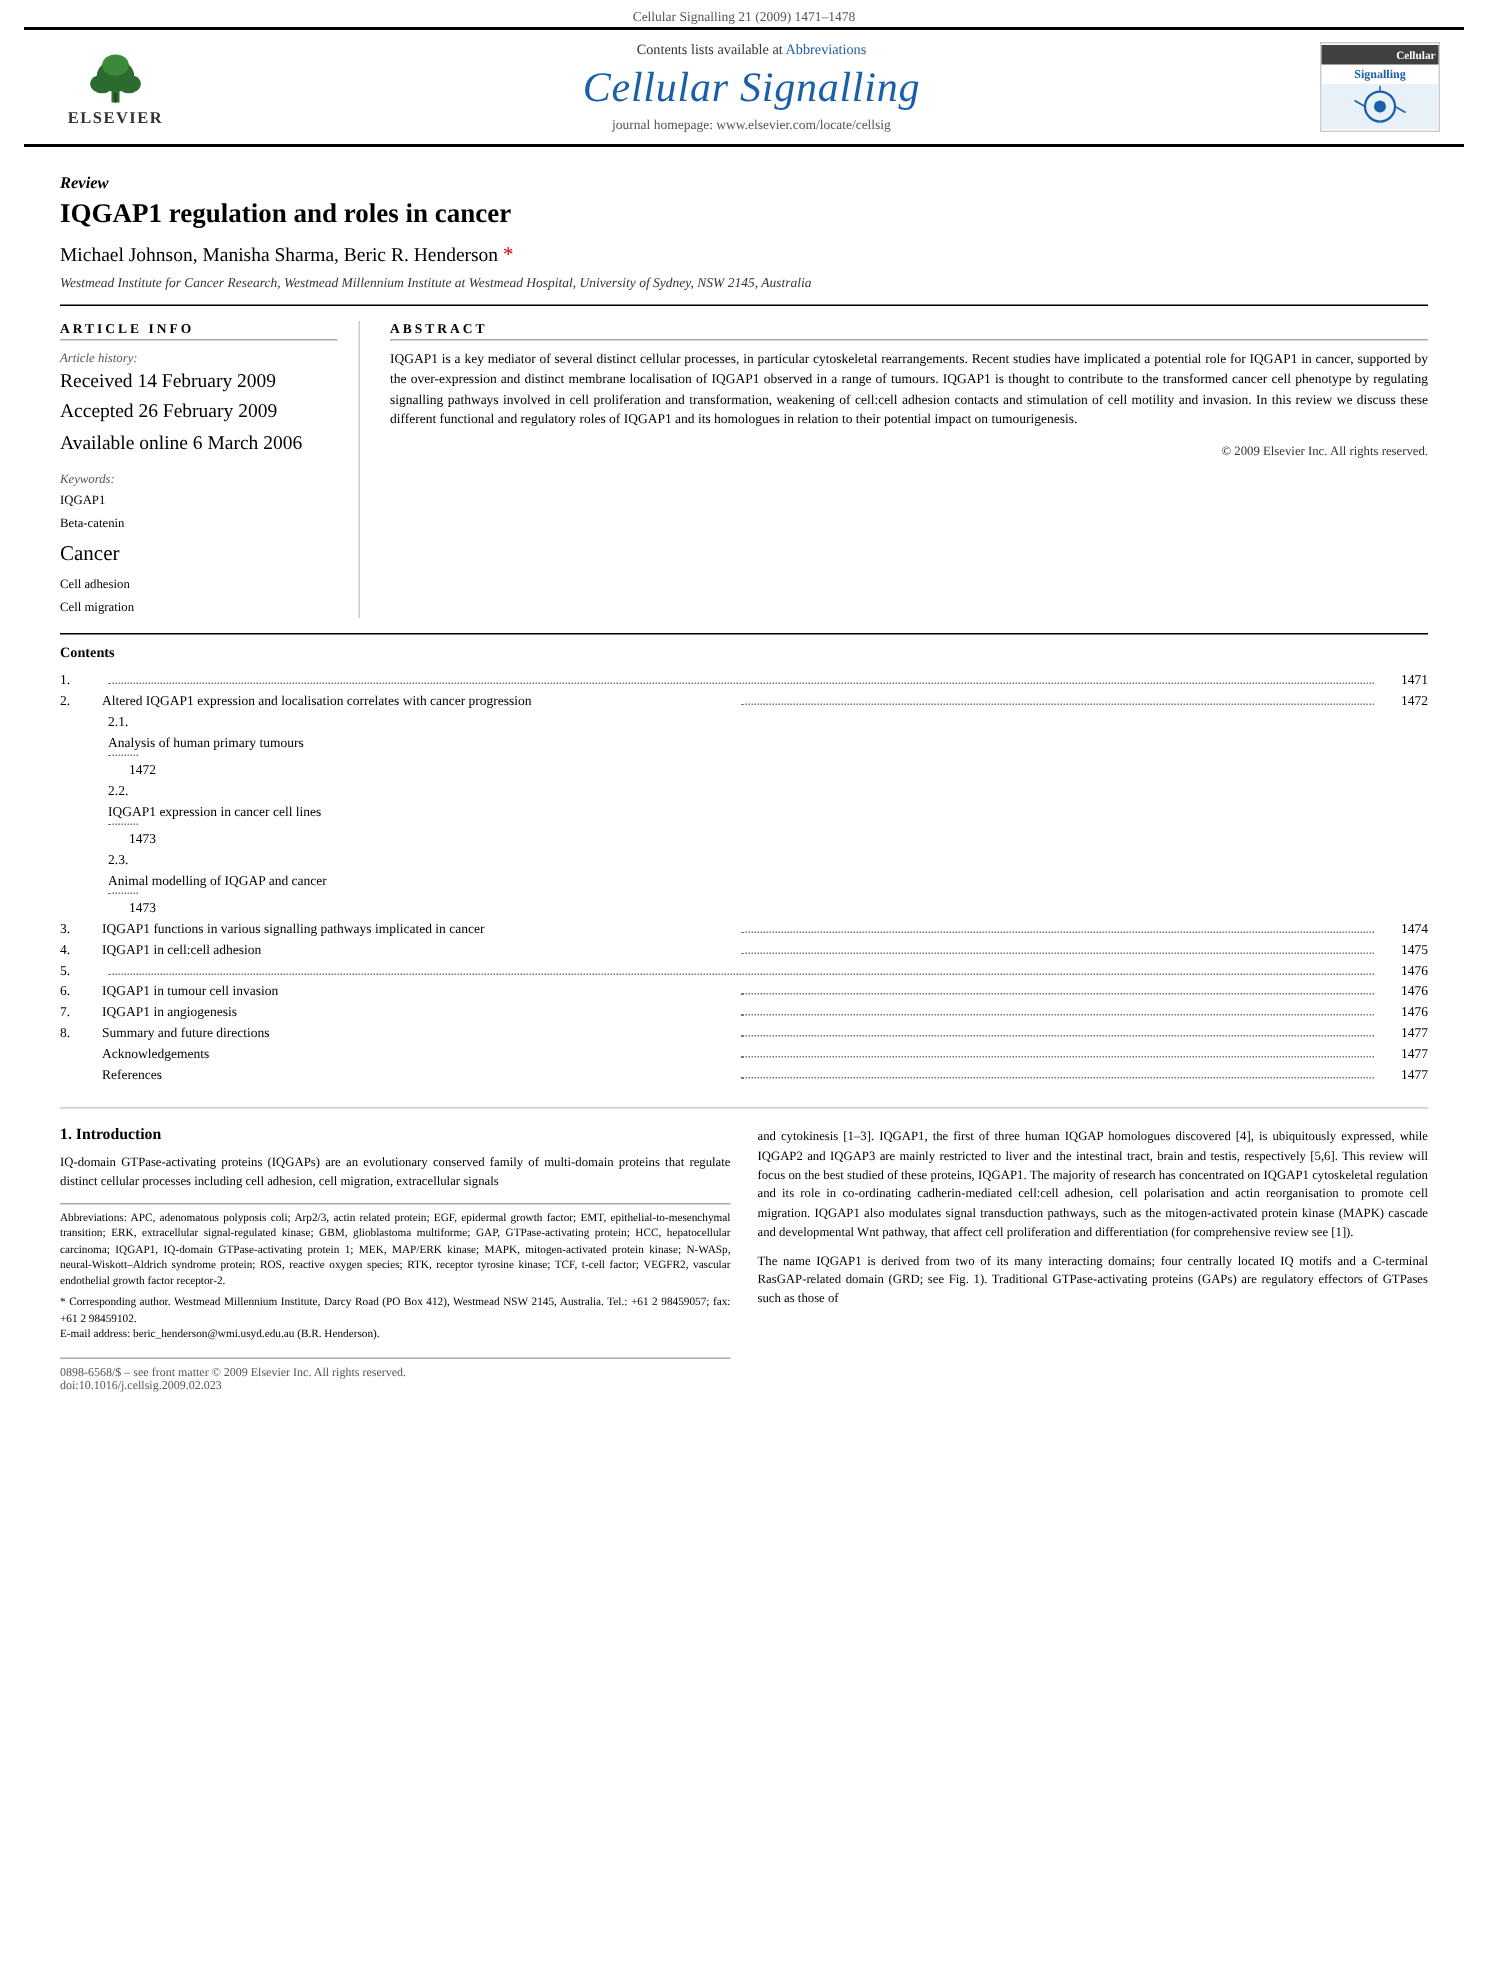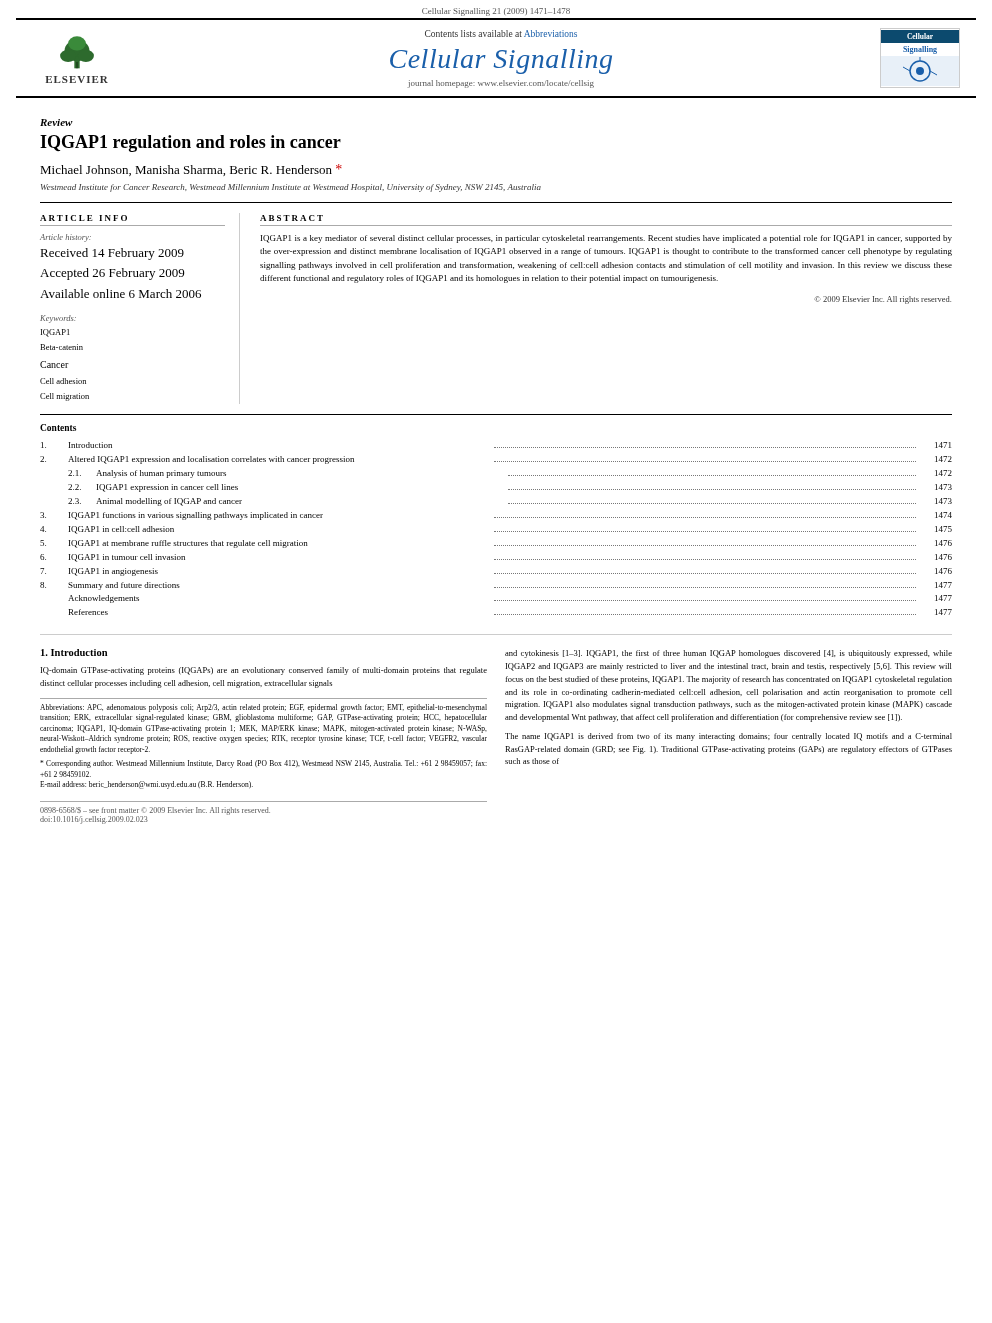--- a/index.html
+++ b/index.html
@@ -82,24 +82,24 @@
       width: 80px;
       height: 60px;
       border: 1px solid #ccc;
       display: flex;
       flex-direction: column;
       align-items: center;
       justify-content: center;
       font-size: 8px;
     }
     .journal-logo-right .logo-top {
-      background: #0c4a6e;
+      background: #404040;
       color: #fff;
       width: 100%;
-      text-align: center;
+      text-align: right;
       font-size: 7.5px;
       font-weight: bold;
       padding: 2px;
     }
     .journal-logo-right .logo-title {
       font-size: 8px;
       font-weight: bold;
       text-align: center;
       color: #1a5faa;
       line-height: 1.2;
@@ -247,20 +247,21 @@
       margin: 0 4px 3px 4px;
       min-width: 20px;
     }
     .contents-page {
       min-width: 32px;
       text-align: right;
       font-size: 9px;
     }
     .contents-sub {
       padding-left: 28px;
+      flex-direction: column;
     }
 
     
     .body-two-col {
       display: flex;
       gap: 18px;
       border-top: 1px solid #ccc;
       padding-top: 12px;
     }
     .body-col {
@@ -374,39 +375,38 @@
         <div class="info-group-label">Article history:</div>
         <div class="info-dates">
           <div>Received 14 February 2009</div>
           <div>Accepted 26 February 2009</div>
           <div>Available online 6 March 2006</div>
         </div>
         <div class="keywords-label">Keywords:</div>
         <div class="keywords-list" id="keywords-list">
             <div style="font-size: 8.5px; line-height: 1.8;">IQGAP1</div>
             <div style="font-size: 8.5px; line-height: 1.8;">Beta-catenin</div>
-            <div style="font-size: 10px; line-height: 1.8;">Cancer</div>
+            <div style="font-size: 14px; line-height: 1.8;">Cancer</div>
             <div style="font-size: 8.5px; line-height: 1.8;">Cell adhesion</div>
             <div style="font-size: 8.5px; line-height: 1.8;">Cell migration</div>
           </div>
       </div>
 
       <div class="abstract-col">
         <div class="section-label">Abstract</div>
         <div class="abstract-text">IQGAP1 is a key mediator of several distinct cellular processes, in particular cytoskeletal rearrangements. Recent studies have implicated a potential role for IQGAP1 in cancer, supported by the over-expression and distinct membrane localisation of IQGAP1 observed in a range of tumours. IQGAP1 is thought to contribute to the transformed cancer cell phenotype by regulating signalling pathways involved in cell proliferation and transformation, weakening of cell:cell adhesion contacts and stimulation of cell motility and invasion. In this review we discuss these different functional and regulatory roles of IQGAP1 and its homologues in relation to their potential impact on tumourigenesis.</div>
         <div class="abstract-copyright">© 2009 Elsevier Inc. All rights reserved.</div>
       </div>
     </div>
 
     <div class="contents-section">
       <div class="contents-title">Contents</div>
       <div id="contents-list">
           <div class="contents-row">
             <span class="contents-num">1.</span>
-            <span class="contents-text" style="white-space: nowrap;">Introduction</span>
             <span class="contents-dots"></span>
             <span class="contents-page">1471</span>
           </div>
           <div class="contents-row">
             <span class="contents-num">2.</span>
             <span class="contents-text" style="white-space: nowrap;">Altered IQGAP1 expression and localisation correlates with cancer progression</span>
             <span class="contents-dots"></span>
             <span class="contents-page">1472</span>
           </div>
           <div class="contents-row contents-sub">
@@ -434,21 +434,20 @@
             <span class="contents-page">1474</span>
           </div>
           <div class="contents-row">
             <span class="contents-num">4.</span>
             <span class="contents-text" style="white-space: nowrap;">IQGAP1 in cell:cell adhesion</span>
             <span class="contents-dots"></span>
             <span class="contents-page">1475</span>
           </div>
           <div class="contents-row">
             <span class="contents-num">5.</span>
-            <span class="contents-text" style="white-space: nowrap;">IQGAP1 at membrane ruffle structures that regulate cell migration</span>
             <span class="contents-dots"></span>
             <span class="contents-page">1476</span>
           </div>
           <div class="contents-row">
             <span class="contents-num">6.</span>
             <span class="contents-text" style="white-space: nowrap;">IQGAP1 in tumour cell invasion</span>
             <span class="contents-dots"></span>
             <span class="contents-page">1476</span>
           </div>
           <div class="contents-row">

